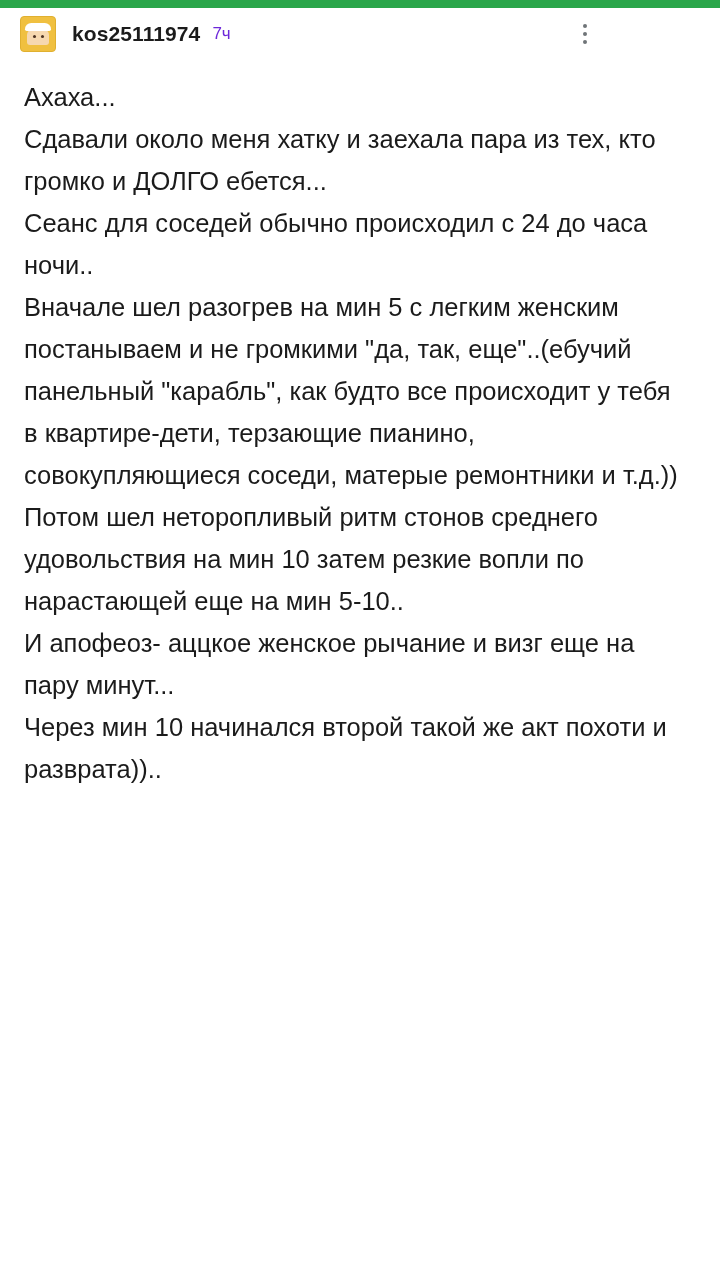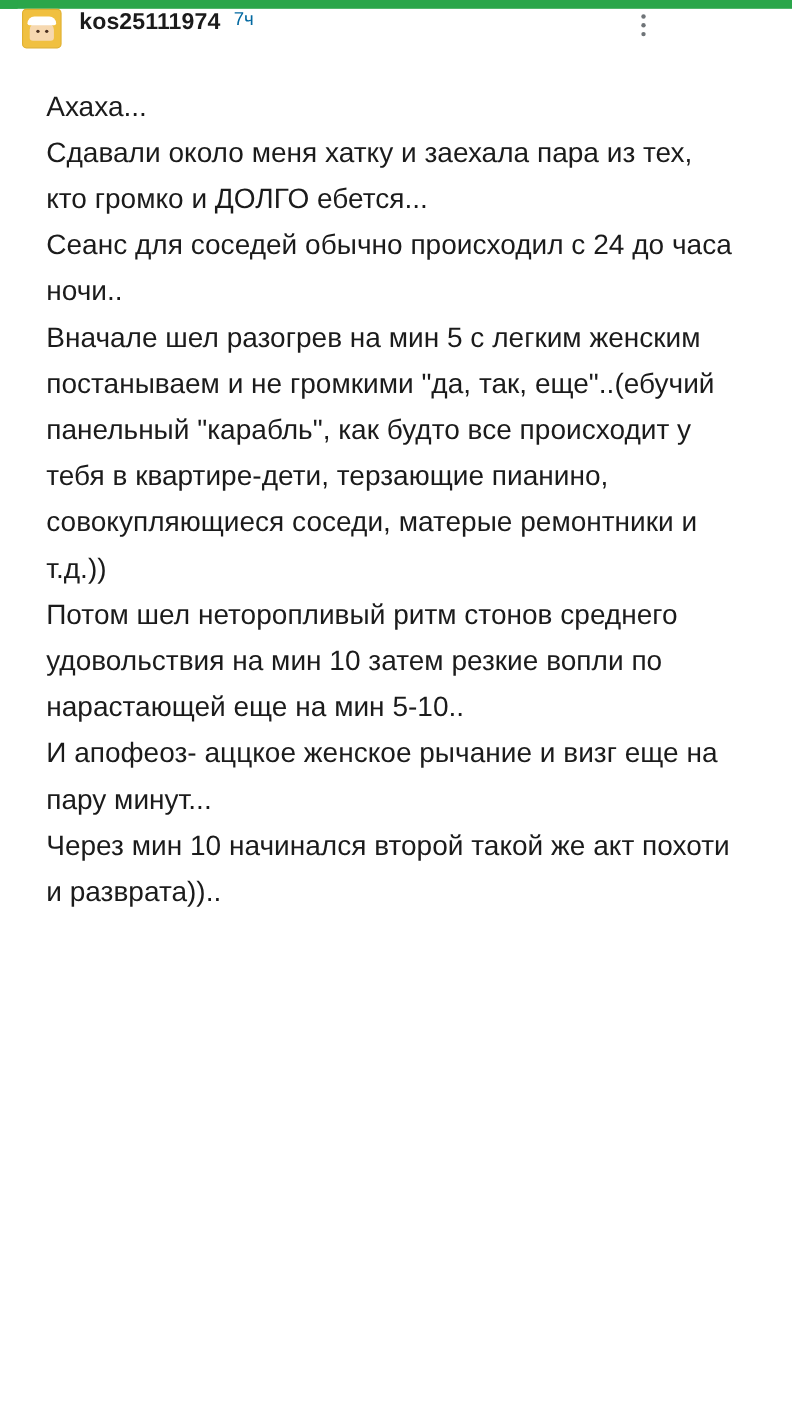--- a/index.html
+++ b/index.html
@@ -33,21 +33,21 @@
   }
 
   
   .comment-header {
     position: absolute;
     top: 8px;
     left: 0;
     width: 616px;
     height: 52px;
     display: flex;
-    align-items: flex-start;
+    align-items: center;
     padding: 0 18px 0 20px;
     box-sizing: border-box;
   }
 
   .avatar {
     width: 34px;
     height: 34px;
     border-radius: 4px;
     background: #f0c040;
     position: relative;
@@ -88,21 +88,21 @@
   .username {
     font-size: 21px;
     font-weight: bold;
     color: #1b1b1b;
     margin-left: 16px;
     letter-spacing: 0.1px;
     white-space: nowrap;
   }
   .timestamp {
     font-size: 17px;
-    color: #0369a1;
+    color: #6d28d9;
     margin-left: 12px;
     white-space: nowrap;
   }
 
   .spacer { flex: 1 1 auto; }
 
   .more-menu {
     width: 26px;
     height: 30px;
     display: flex;
@@ -119,21 +119,21 @@
     border-radius: 50%;
     background: #6f7478;
   }
 
   
   .comment-body {
     position: absolute;
     top: 76px;
     left: 0;
     width: 712px;
-    padding: 0 42px;
+    padding: 0 24px;
     box-sizing: border-box;
   }
   .comment-body p {
     margin: 0;
     font-size: 25.5px;
     line-height: 42px;
     color: #1b1b1b;
     white-space: pre-wrap;
     word-wrap: break-word;
     font-weight: normal;

